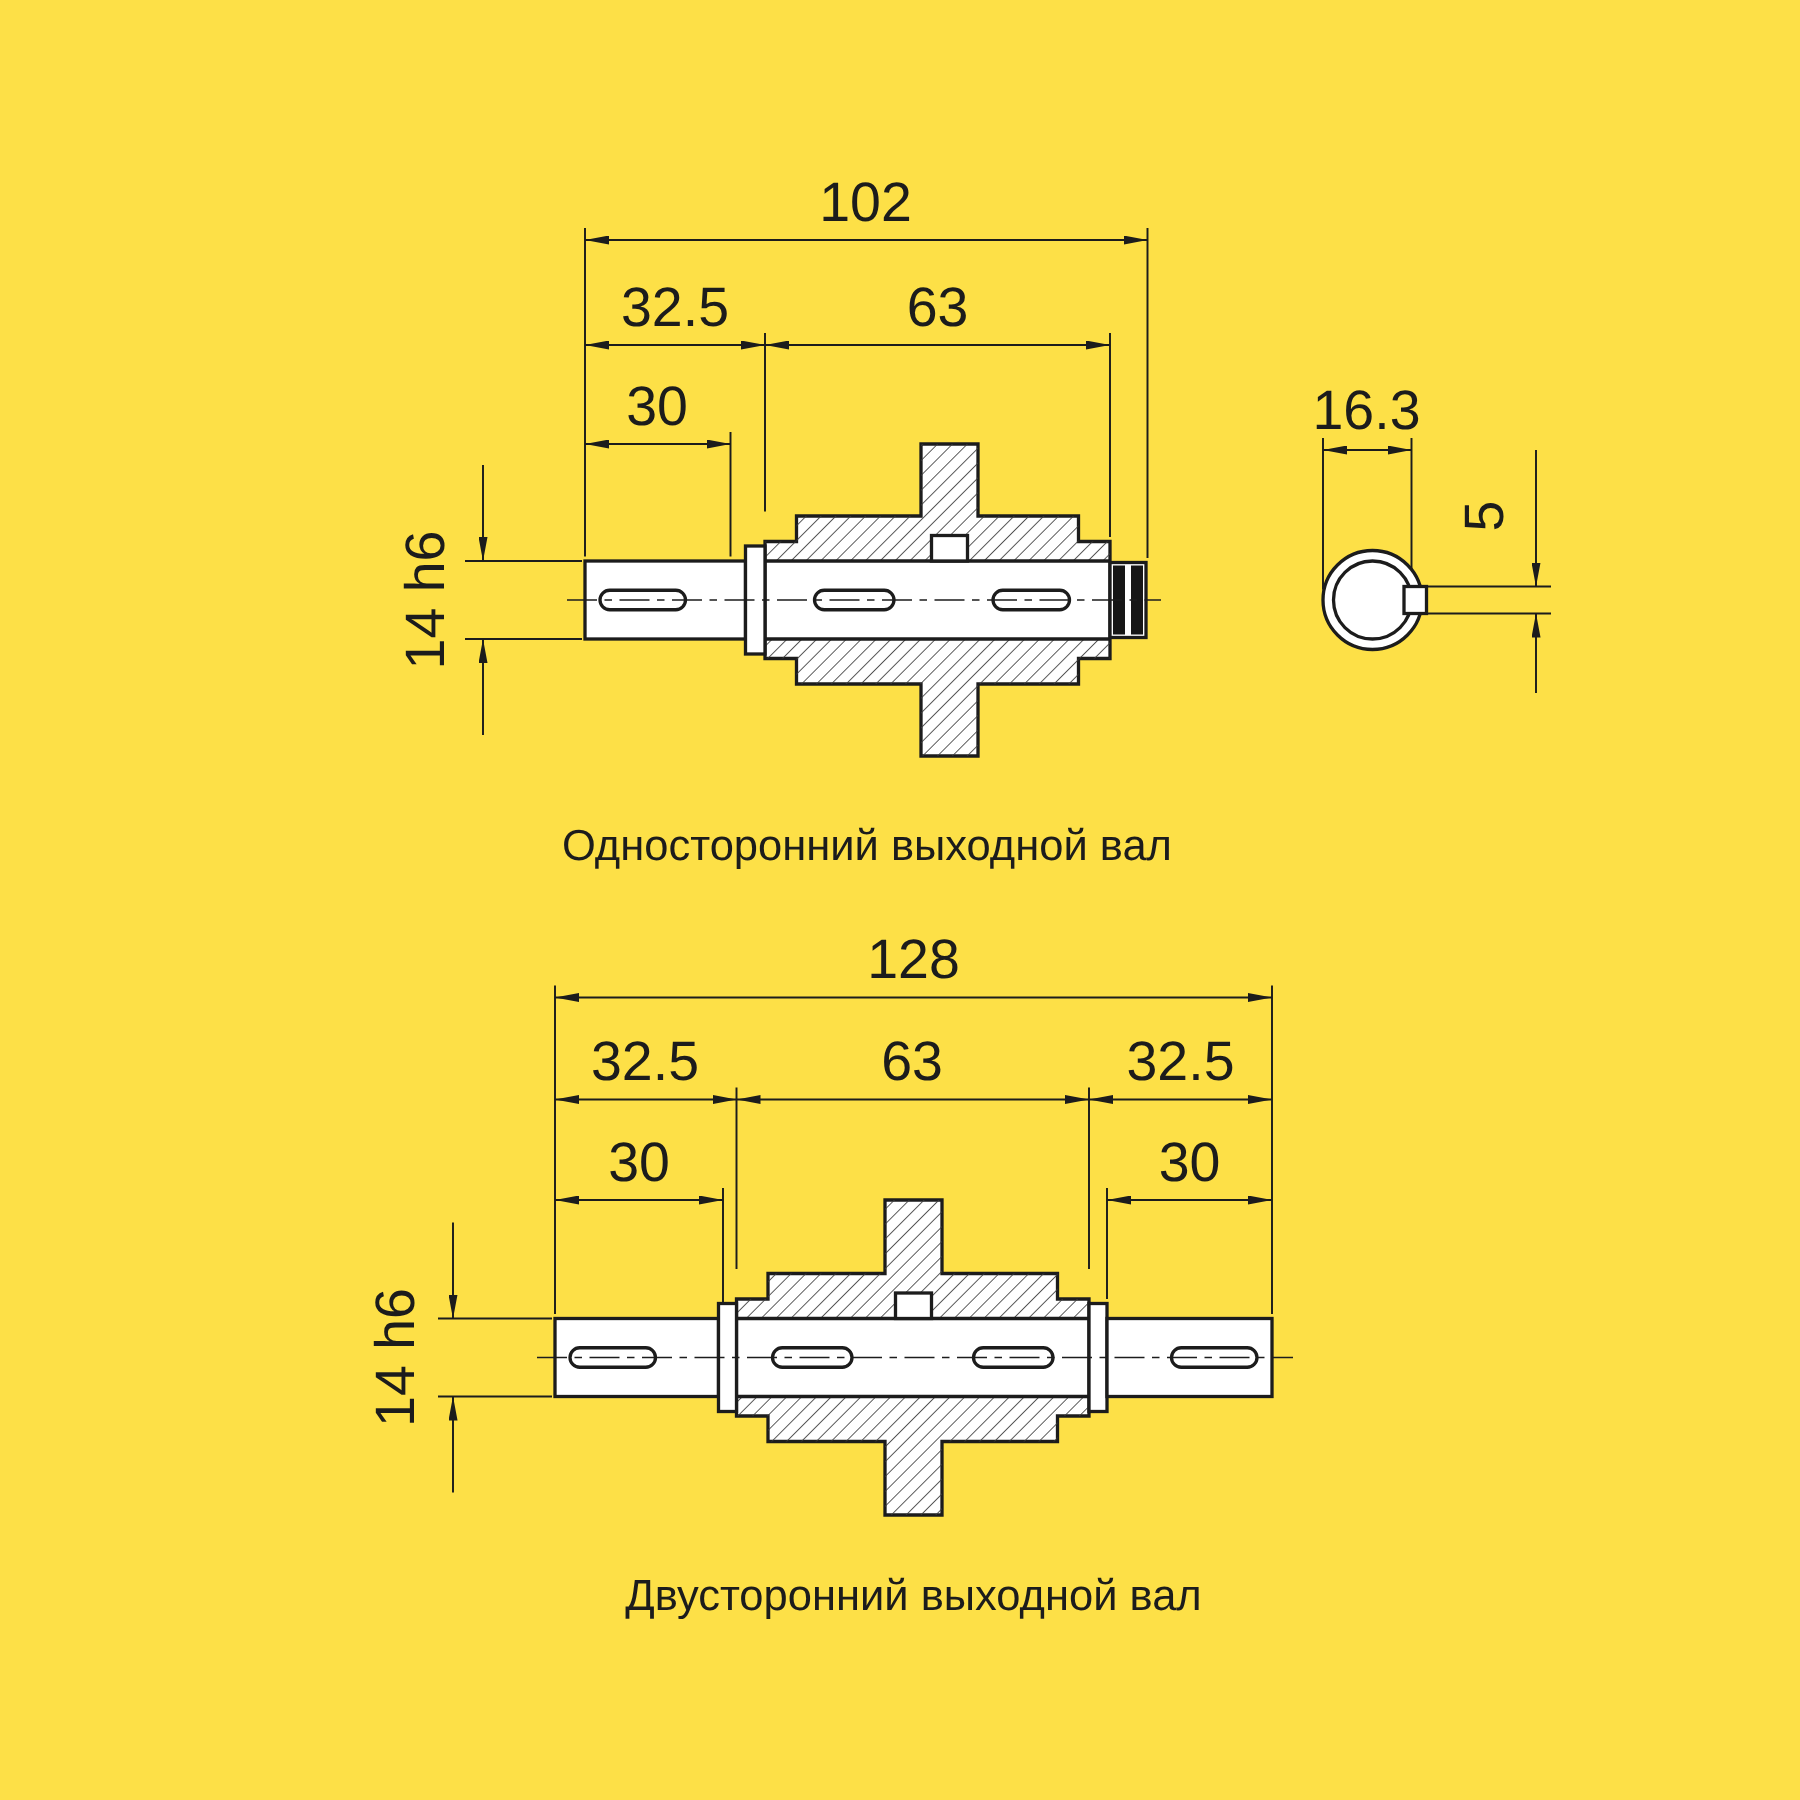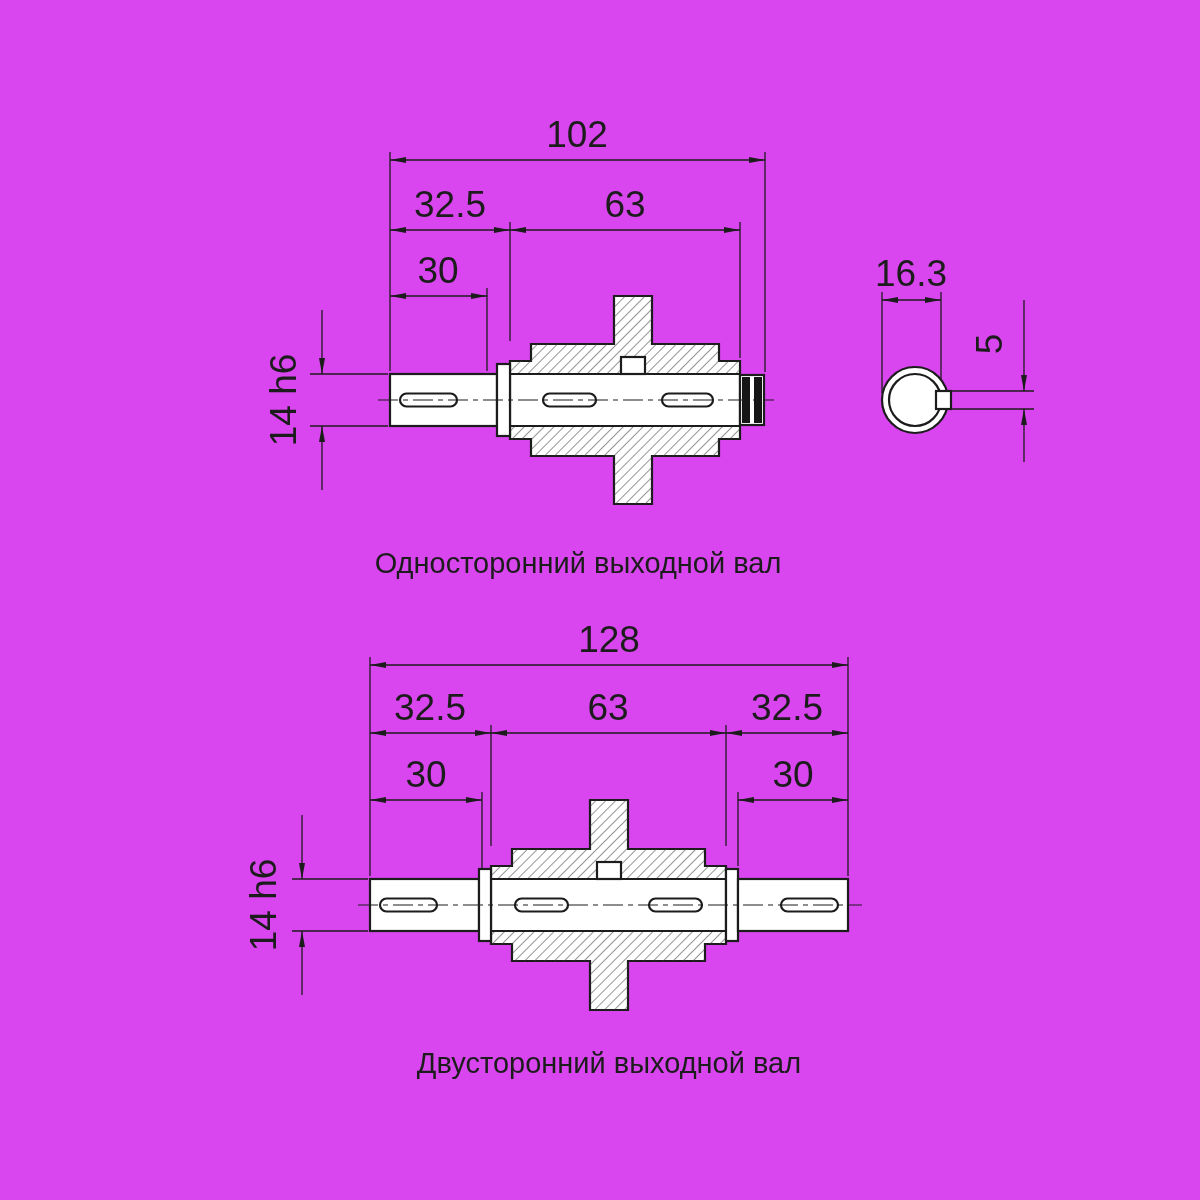--- a/index.html
+++ b/index.html
@@ -1,16 +1,16 @@
 <!DOCTYPE html>
 <html><head>
 <meta charset="utf-8">
 <style>
   html,body{margin:0;padding:0;background:#ffffff;}
-  .page{width:1200px;height:1200px;background:#d946ef;position:relative;overflow:hidden;
+  .page{width:1200px;height:1200px;background:#fde047;position:relative;overflow:hidden;
         font-family:"Liberation Sans", sans-serif;}
   svg text{fill:#1c1c1c;font-family:"Liberation Sans", sans-serif;}
   .dim-text{font-size:37px;}
   .caption-text{font-size:29px;}
   .ol{stroke:#1c1c1c;stroke-width:2.2;fill:#ffffff;}
   .ol-nf{stroke:#1c1c1c;stroke-width:2.2;fill:none;}
   .thin{stroke:#1c1c1c;stroke-width:1.3;fill:none;}
   .cl{stroke:#1c1c1c;stroke-width:1.1;fill:none;stroke-dasharray:20 5 5 5;}
   .blk{fill:#161616;stroke:none;}
 </style>

